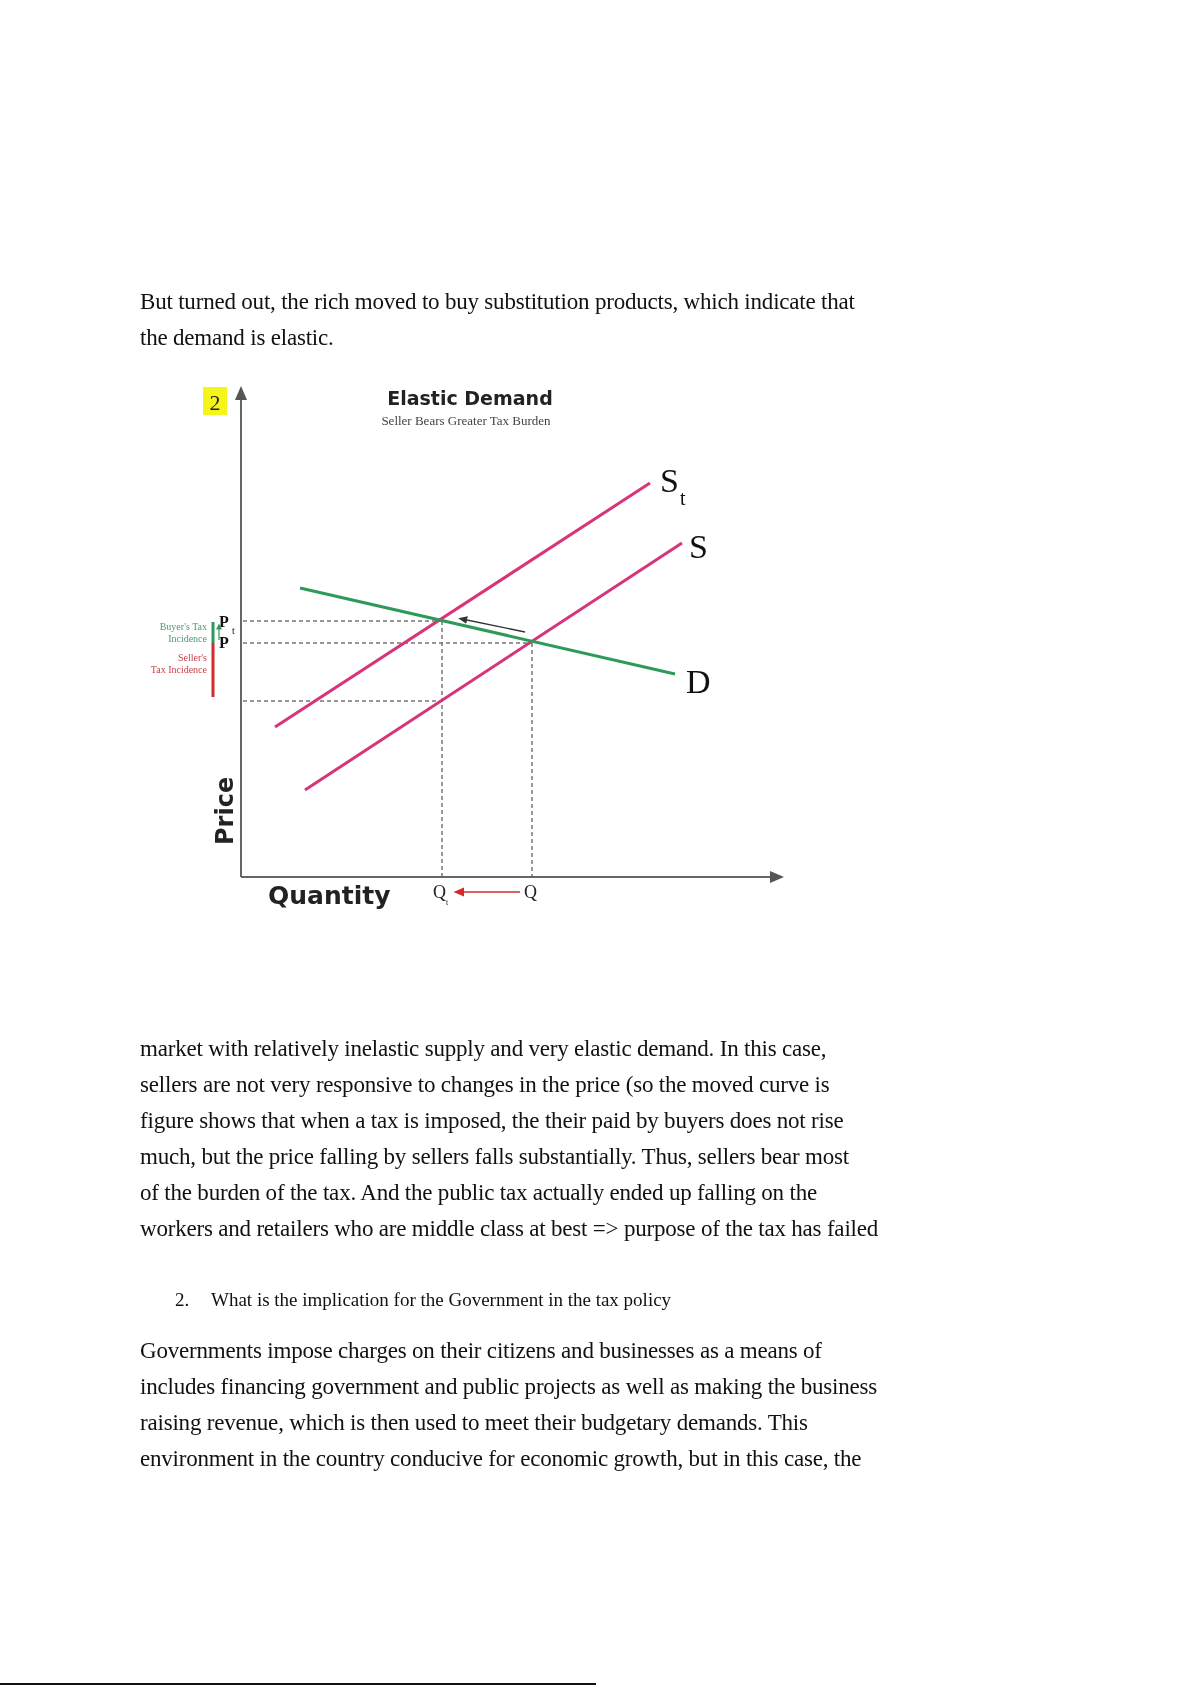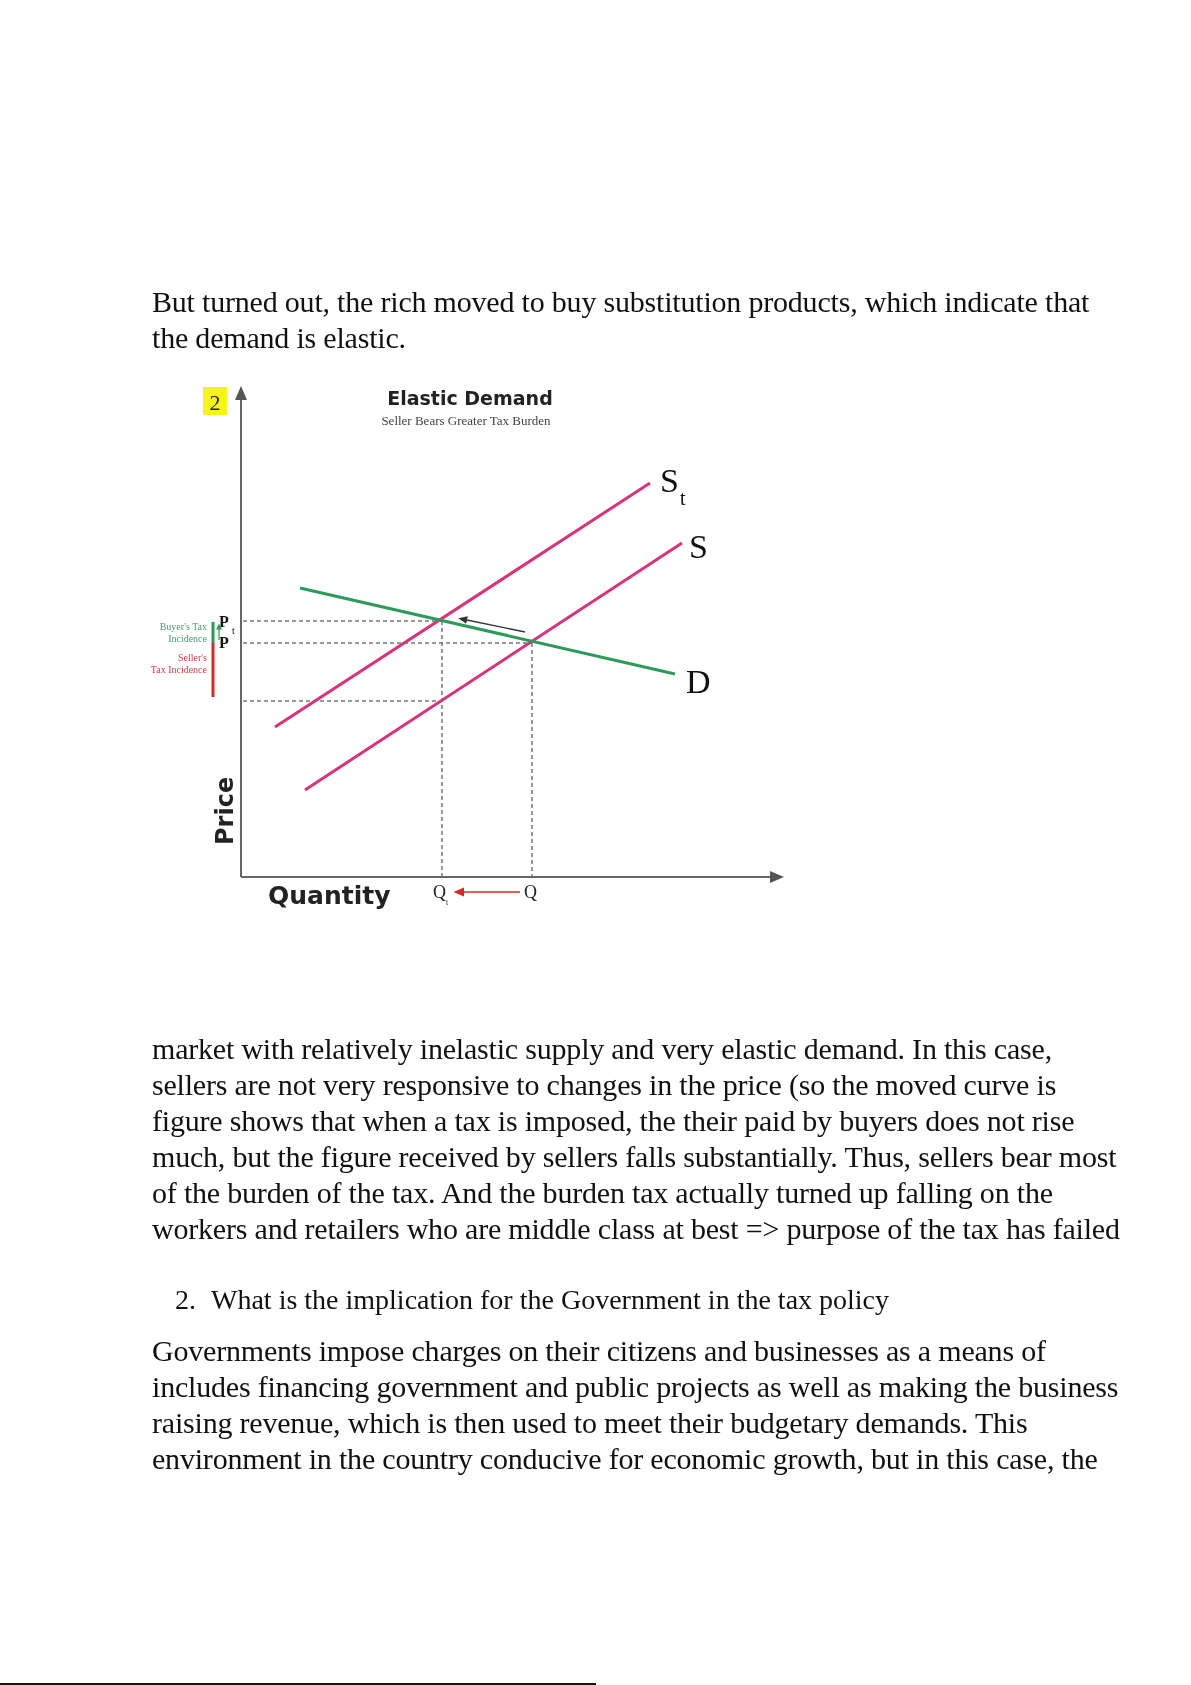--- a/index.html
+++ b/index.html
@@ -1,25 +1,25 @@
 <!DOCTYPE html>
 <html><head>
 <meta charset="utf-8">
 <style>
   html, body { margin: 0; padding: 0; background: #ffffff; }
   body { width: 1191px; height: 1685px; position: relative; overflow: hidden;
          font-family: "Liberation Serif", serif; color: #111; }
-  .para { position: absolute; left: 140px; width: 920px; font-size: 30px; line-height: 36px;
-          font-family: "Liberation Serif", serif; letter-spacing: -0.2px; margin-left: 12px; }
+  .para { position: absolute; left: 140px; width: 920px; font-size: 23px; line-height: 36px;
+          font-family: "Liberation Serif", serif; letter-spacing: -0.2px; }
   .para .line { display: block; white-space: nowrap; }
   #p1 { top: 284px; }
   #figure { position: absolute; left: 130px; top: 380px; width: 680px; height: 540px; }
   #figure svg { width: 680px; height: 540px; display: block; }
   #p2 { top: 1031px; }
-  #q2 { position: absolute; top: 1282px; left: 175px; font-size: 28px; line-height: 36px; white-space: nowrap; }
+  #q2 { position: absolute; top: 1282px; left: 175px; font-size: 19px; line-height: 36px; white-space: nowrap; }
   #q2 .num { display: inline-block; width: 36px; }
   #p3 { top: 1333px; }
   #footer-rule { position: absolute; left: 0; top: 1683px; width: 596px; height: 2px; background: #111; }
   .chart-title { font-family: "DejaVu Sans", sans-serif; font-weight: bold; }
   .chart-sub { font-family: "Liberation Serif", serif; }
 </style>
 </head>
 <body>
 
 <div id="p1" class="para">
@@ -102,22 +102,22 @@
     </g>
     <line x1="520" y1="892" x2="458" y2="892" stroke="#d42a2a" stroke-width="1.5" marker-end="url(#arrowRed)"></line>
     <text x="524" y="898" font-size="18" font-family="Liberation Serif, serif" fill="#222">Q</text>
   </svg>
 </div>
 
 <div id="p2" class="para">
   <span class="line">market with relatively inelastic supply and very elastic demand. In this case,</span>
   <span class="line">sellers are not very responsive to changes in the price (so the moved curve is</span>
   <span class="line">figure shows that when a tax is imposed, the their paid by buyers does not rise</span>
-  <span class="line">much, but the figure received by sellers falls substantially. Thus, sellers bear most</span>
-  <span class="line">of the burden of the tax. And the burden tax actually turned up falling on the</span>
+  <span class="line">much, but the price falling by sellers falls substantially. Thus, sellers bear most</span>
+  <span class="line">of the burden of the tax. And the public tax actually ended up falling on the</span>
   <span class="line">workers and retailers who are middle class at best =&gt; purpose of the tax has failed</span>
 </div>
 
 <div id="q2">
   <span class="num">2.</span><span>What is the implication for the Government in the tax policy</span>
 </div>
 
 <div id="p3" class="para">
   <span class="line">Governments impose charges on their citizens and businesses as a means of</span>
   <span class="line">includes financing government and public projects as well as making the business</span>

